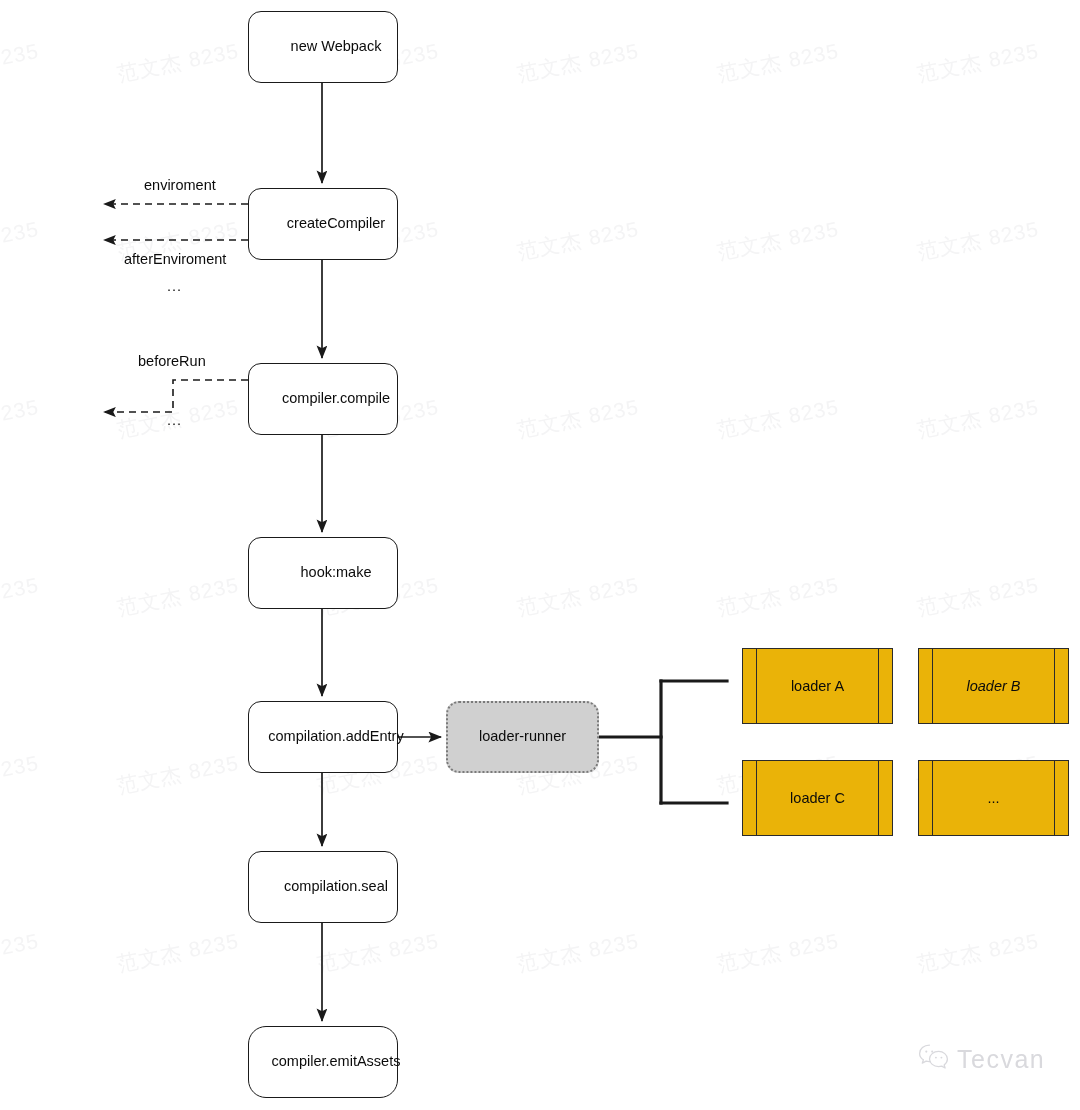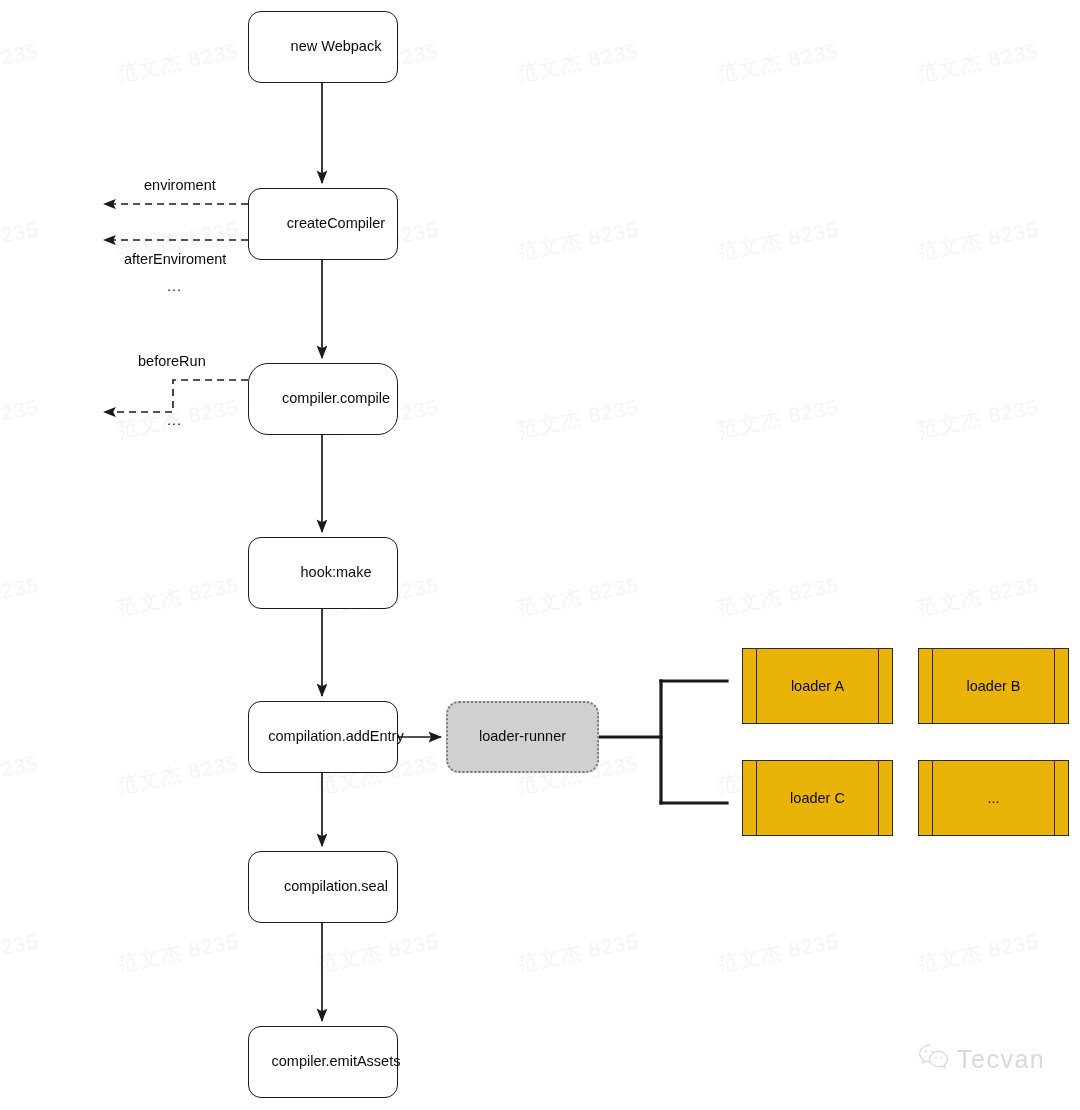--- a/index.html
+++ b/index.html
@@ -225,51 +225,51 @@
 
 
   <div class="node proc" style="left: 248px; top: 11px; width: 150px; height: 72px;">
     <span class="label">new Webpack</span>
   </div>
 
   <div class="node proc" style="left: 248px; top: 188px; width: 150px; height: 72px;">
     <span class="label">createCompiler</span>
   </div>
 
-  <div class="node proc" style="left: 248px; top: 363px; width: 150px; height: 72px; border-radius: 20px;">
+  <div class="node proc" style="left: 248px; top: 363px; width: 150px; height: 72px;">
     <span class="label">compiler.compile</span>
   </div>
 
   <div class="node proc" style="left: 248px; top: 537px; width: 150px; height: 72px;">
     <span class="label">hook:make</span>
   </div>
 
   <div class="node proc" style="left: 248px; top: 701px; width: 150px; height: 72px;">
     <span class="label">compilation.addEntry</span>
   </div>
 
   <div class="node proc" style="left: 248px; top: 851px; width: 150px; height: 72px;">
     <span class="label">compilation.seal</span>
   </div>
 
-  <div class="node proc" style="left: 248px; top: 1026px; width: 150px; height: 72px;">
+  <div class="node proc" style="left: 248px; top: 1026px; width: 150px; height: 72px; border-radius: 18px;">
     <span class="label">compiler.emitAssets</span>
   </div>
 
   <div class="node dotted-grey" style="left: 446px; top: 701px; width: 153px; height: 72px;">
     <span class="label">loader-runner</span>
   </div>
 
   <div class="loader-box" style="left: 742px; top: 648px; width: 151px; height: 76px;">
     <span class="rule l"></span>
     <span class="rule r"></span>
     <span class="label">loader A</span>
   </div>
 
-  <div class="loader-box" style="left: 918px; top: 648px; width: 151px; height: 76px;">
+  <div class="loader-box" style="left: 918px; top: 648px; width: 151px; height: 76px; font-style: italic;">
     <span class="rule l"></span>
     <span class="rule r"></span>
     <span class="label">loader B</span>
   </div>
 
   <div class="loader-box" style="left: 742px; top: 760px; width: 151px; height: 76px;">
     <span class="rule l"></span>
     <span class="rule r"></span>
     <span class="label">loader C</span>
   </div>

